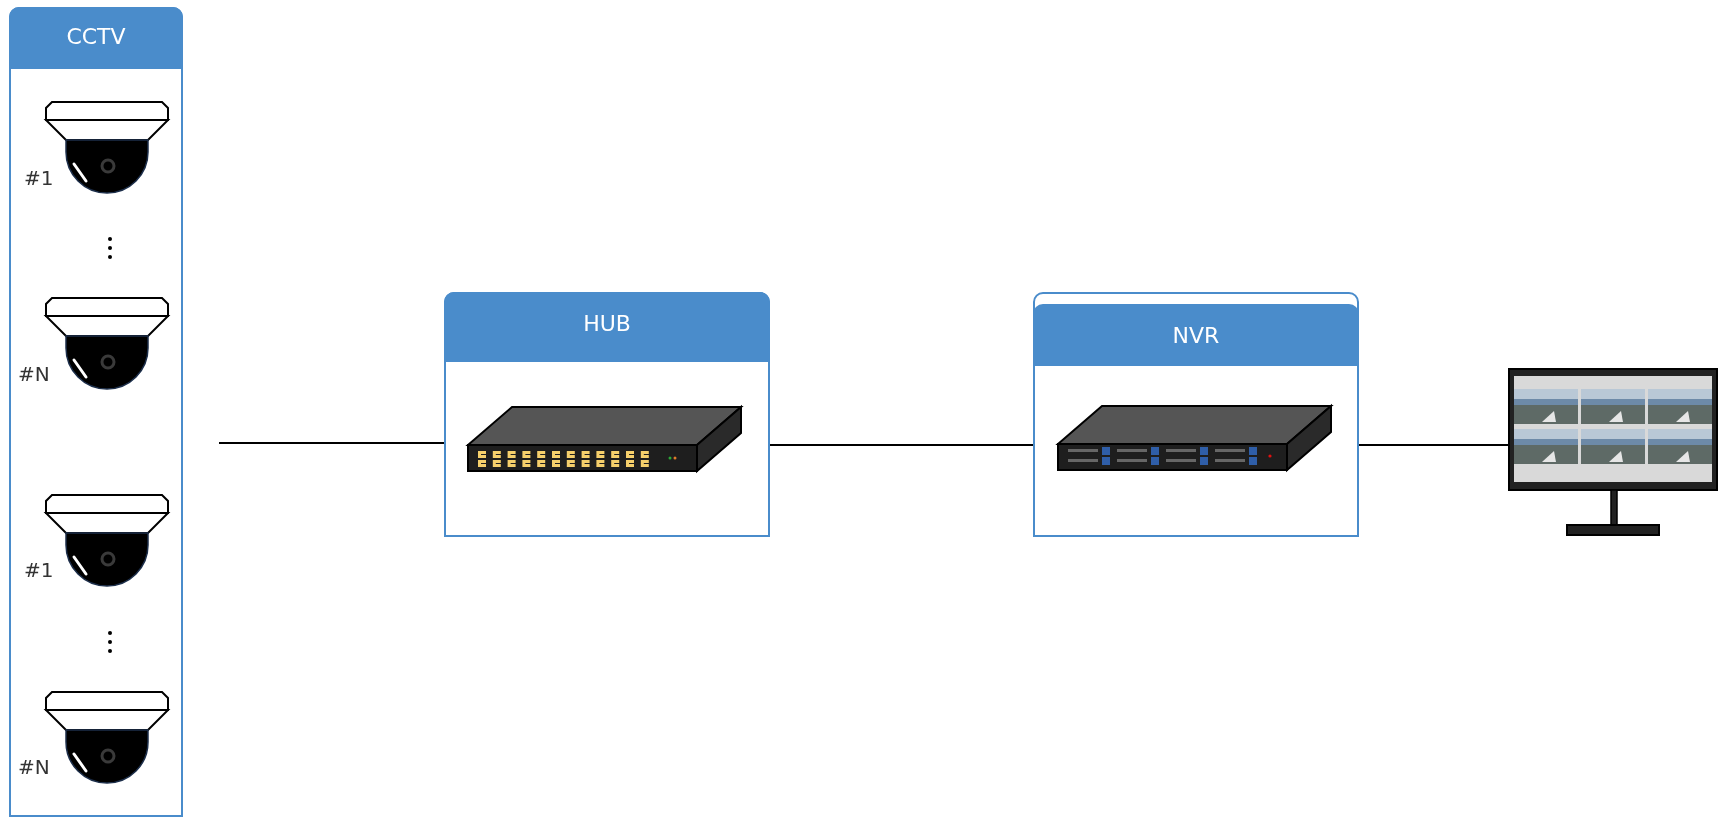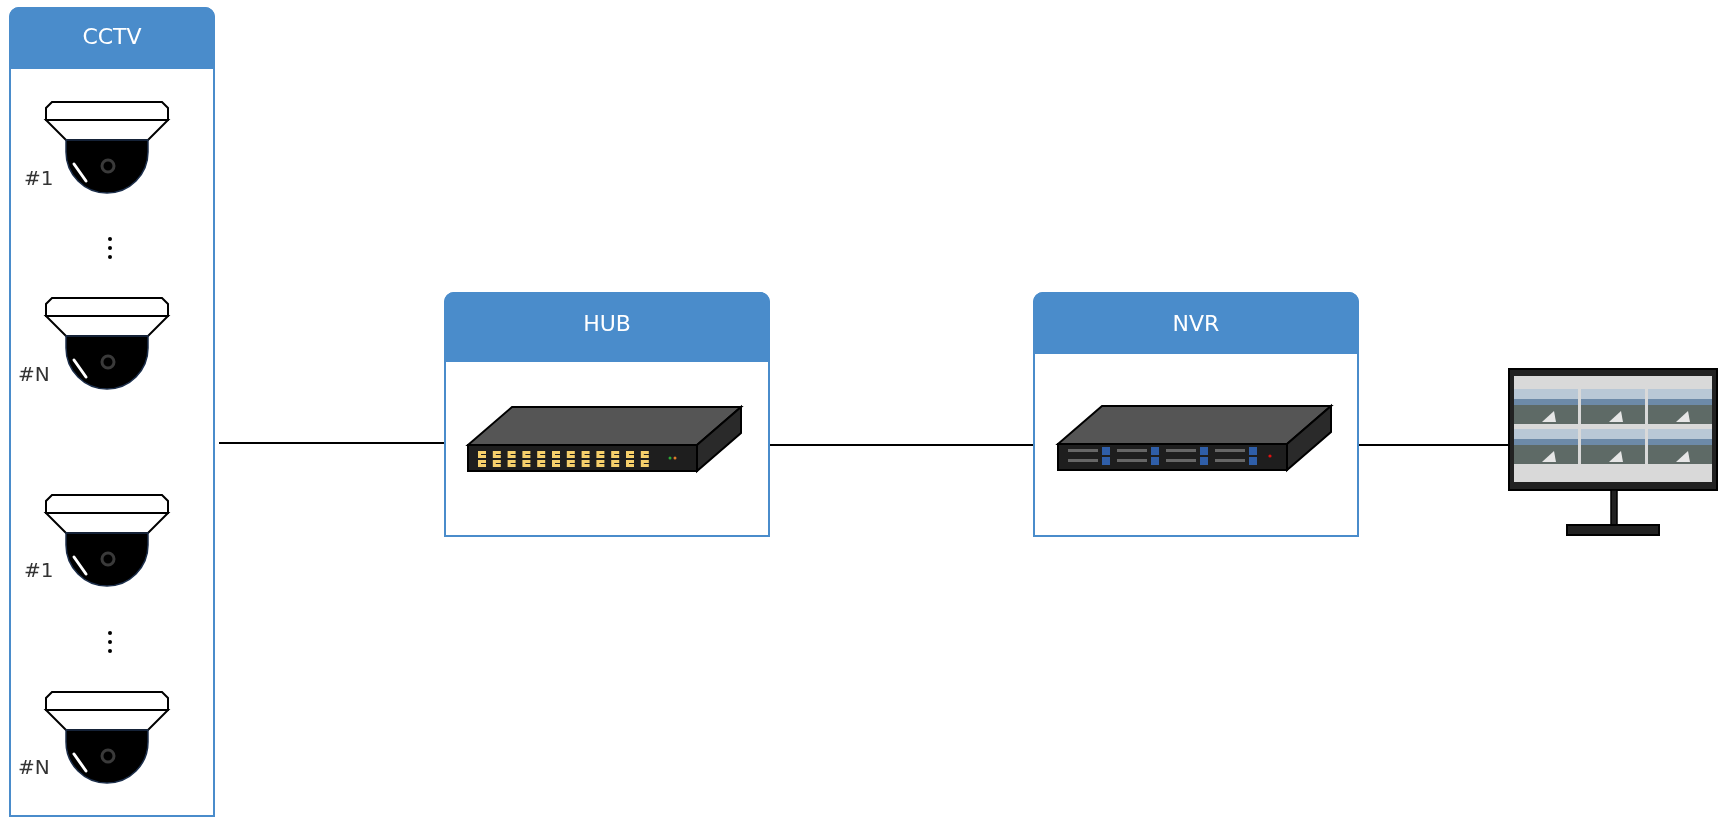--- a/index.html
+++ b/index.html
@@ -10,21 +10,21 @@
   .group-header { position: absolute; left: -2px; right: -2px; top: -2px; background: #4a8ccb;
                   border-radius: 10px 10px 0 0; color: #ffffff; text-align: center;
                   font-family: "DejaVu Sans", sans-serif; font-size: 22px; }
   .cam-label { position: absolute; font-family: "DejaVu Sans", sans-serif; font-size: 20px; color: #333; }
   .link-line { position: absolute; height: 0; border-top: 2px solid #000; }
   svg { position: absolute; overflow: visible; }
 </style>
 </head>
 <body>
 
-<div class="group-box" style="left:9px; top:7px; width:206px; height:810px;">
+<div class="group-box" style="left:9px; top:7px; width:174px; height:810px;">
   <div class="group-header" style="height:62px; line-height:60px;">
     <span>CCTV</span>
   </div>
 </div>
 
 <div id="cams"></div>
 
 <div class="group-box" style="left:444px; top:292px; width:326px; height:245px;">
   <div class="group-header" style="height:70px; line-height:64px;">
     <span>HUB</span>
@@ -57,21 +57,21 @@
     <path d="M143.20000000000002,55 h8 v3 h-5 v1 h5 v3 h-8 z" fill="#f5cf6b"></path>
     <path d="M158,46 h8 v3 h-5 v1 h5 v3 h-8 z" fill="#f5cf6b"></path>
     <path d="M158,55 h8 v3 h-5 v1 h5 v3 h-8 z" fill="#f5cf6b"></path>
     <path d="M172.8,46 h8 v3 h-5 v1 h5 v3 h-8 z" fill="#f5cf6b"></path>
     <path d="M172.8,55 h8 v3 h-5 v1 h5 v3 h-8 z" fill="#f5cf6b"></path>
     <circle cx="202" cy="53" r="1.5" fill="#2aa836"></circle>
     <circle cx="207" cy="53" r="1.5" fill="#e07b2a"></circle>
   </svg>
 
 <div class="group-box" style="left:1033px; top:292px; width:326px; height:245px;">
-  <div class="group-header" style="height:62px; line-height:64px;">
+  <div class="group-header" style="height:62px; line-height:64px;margin-top:12px;">
     <span>NVR</span>
   </div>
 </div>
 <svg style="left:1058px; top:404px;" width="275" height="72" id="nvrsvg">
     <polygon points="0,40 44,2 273,2 273,28 229,66 0,66" fill="#1e1e1e"></polygon>
     <polygon points="0,40 44,2 273,2 229,40" fill="#555" stroke="#000" stroke-width="2"></polygon>
     <polygon points="229,40 273,2 273,28 229,66" fill="#2a2a2a" stroke="#000" stroke-width="2"></polygon>
     <rect x="0" y="40" width="229" height="26" fill="#1e1e1e" stroke="#000" stroke-width="2"></rect>
     <rect x="10" y="45" width="30" height="3" fill="#666"></rect>
     <rect x="44" y="43" width="8" height="8" fill="#2f5ea8"></rect>

